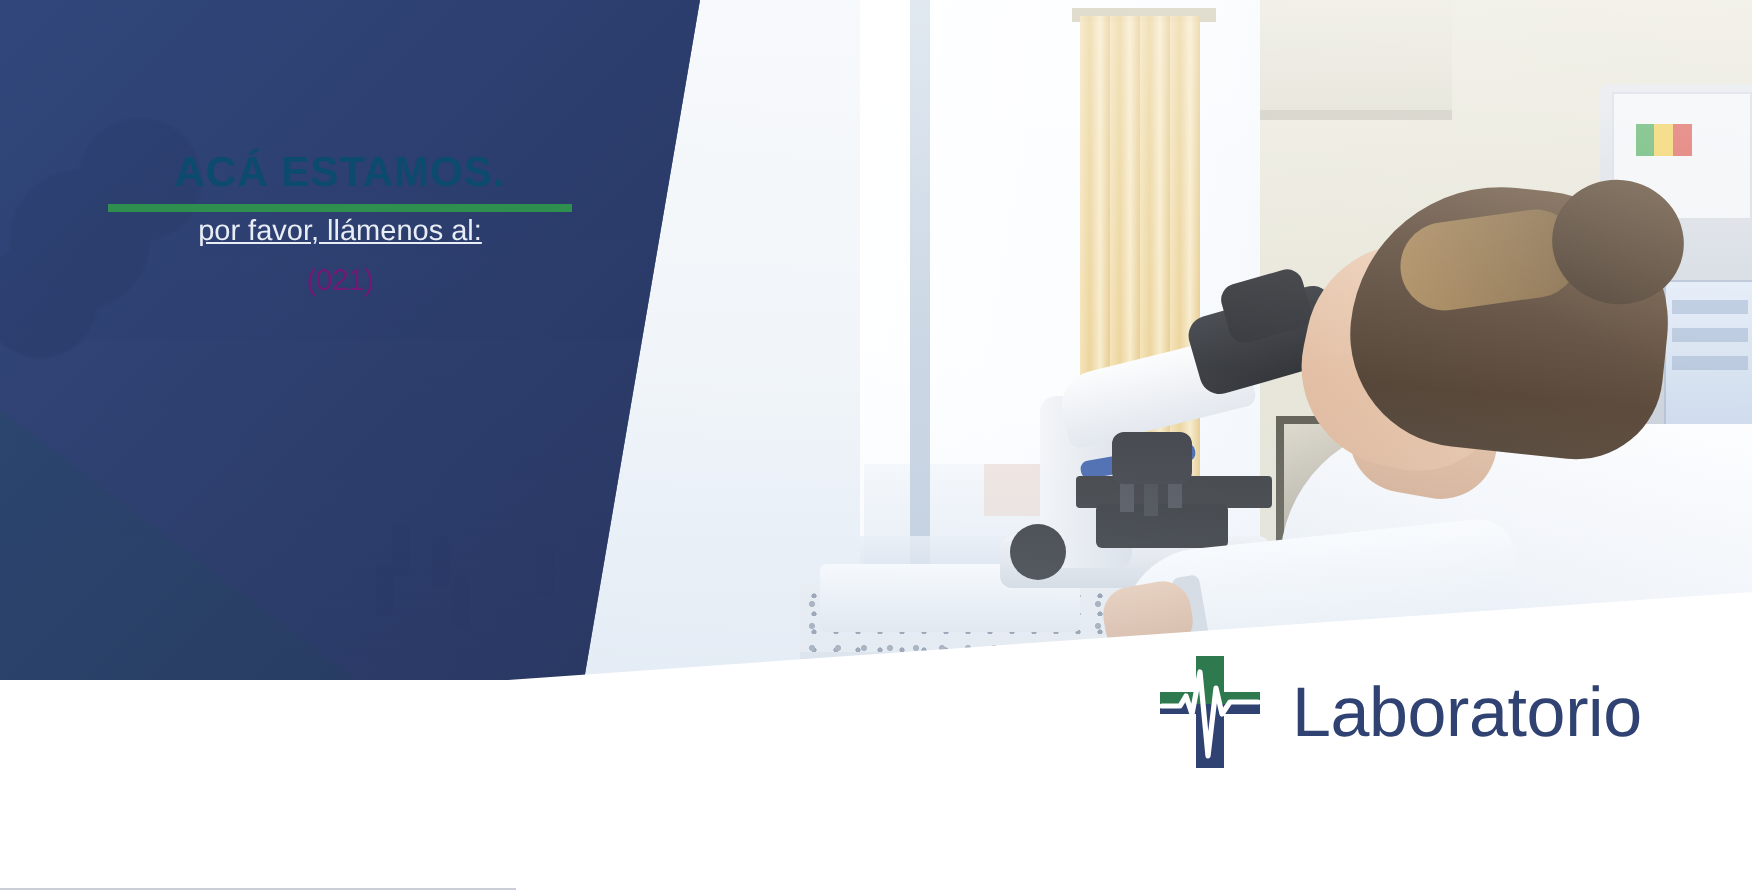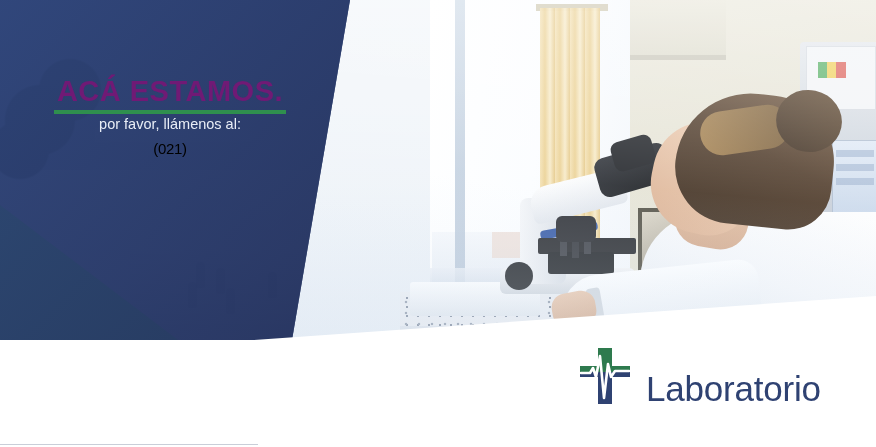--- a/index.html
+++ b/index.html
@@ -317,22 +317,22 @@
 
   
   .copy {
     position:absolute;
     left:0; top:76px; width:340px;
     text-align:center;
     z-index:6;
   }
   .headline {
     margin:0;
-    color:#701a75;
-    font-size:29px;
+    color:#0c4a6e;
+    font-size:21px;
     font-weight:bold;
     letter-spacing:.5px;
     line-height:1.05;
   }
   .subhead {
     margin:6px 0 0 0;
     color:#ffffff;
     font-size:13.5px;
     font-weight:normal;
     letter-spacing:.2px;
@@ -347,47 +347,48 @@
     margin:16px 0 0 0;
     color:#ffffff;
     font-size:15px;
     font-weight:bold;
   }
   .cta-line2 {
     margin:2px 0 0 0;
     color:#e8edf6;
     font-size:14.5px;
     font-weight:normal;
+    text-decoration:underline;
   }
   .phone {
     margin:8px 0 0 0;
     display:flex;
     align-items:flex-end;
     justify-content:center;
-    color:#000000;
+    color:#701a75;
   }
   .phone-prefix {
     font-size:15px;
     font-weight:normal;
     padding-bottom:7px;
     letter-spacing:-.3px;
   }
   .phone-number {
     font-size:39px;
     font-weight:bold;
     letter-spacing:.5px;
     line-height:1;
   }
 
   
   .logo {
     position:absolute;
-    left:576px; top:346px;
+    left:576px; top:326px;
     display:flex;
-    align-items:flex-end;
+    align-items:center;
     gap:12px;
     z-index:8;
   }
   .logo-mark { width:58px; height:60px; display:block; }
   .logo-word {
     color:#2f4272;
     font-size:35px;
     font-weight:normal;
     letter-spacing:-.2px;
     line-height:1;

